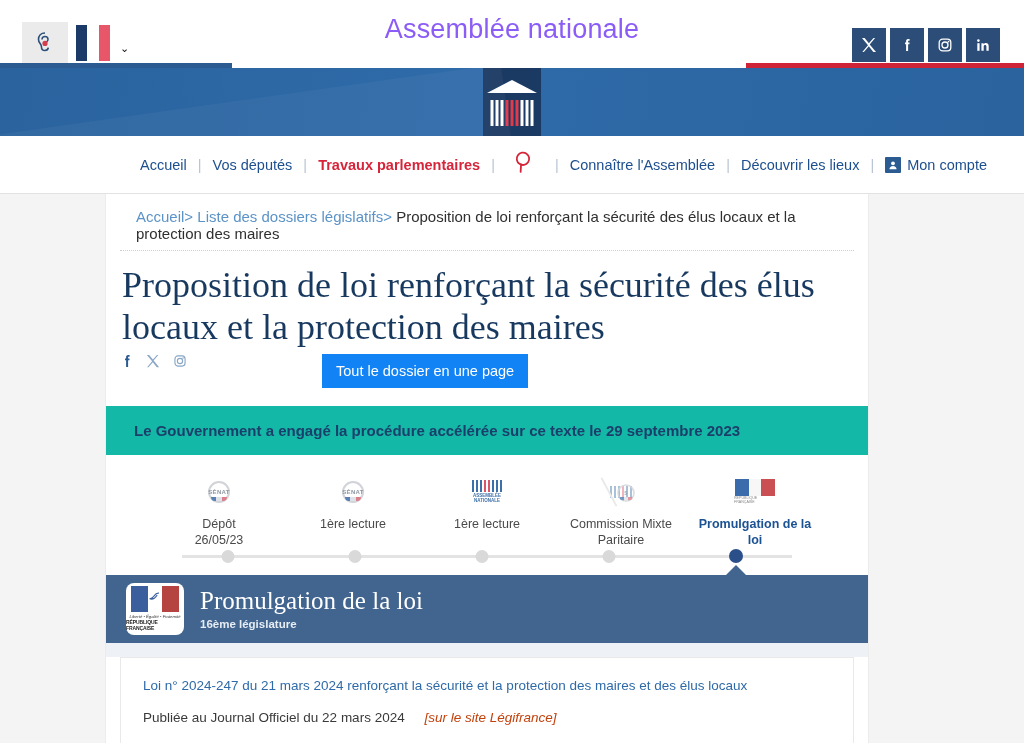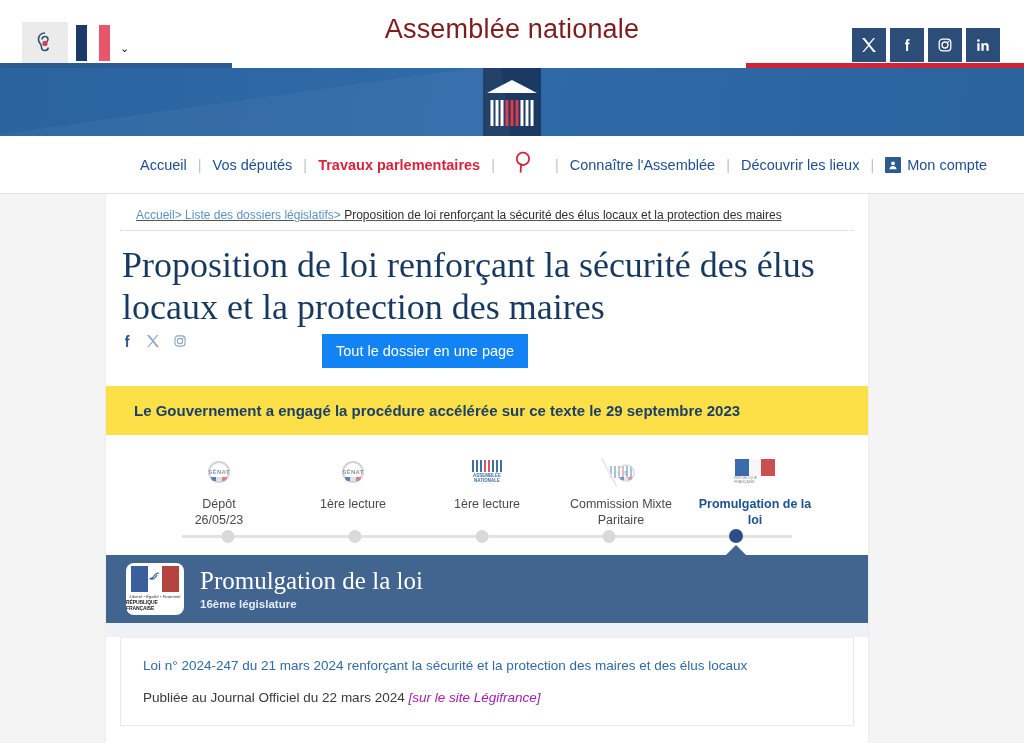--- a/index.html
+++ b/index.html
@@ -39,21 +39,21 @@
   .flag .w { background: #ffffff; }
   .flag .r { background: #e8566a; }
   .flag-caret {
     font-size: 11px; color: #111; margin-left: 2px; margin-top: 10px;
   }
   .topbar-title {
     position: absolute;
     left: 0; right: 0; top: 14px;
     text-align: center;
     font-size: 27px;
-    color: #7f1d1d;
+    color: #8b5cf6;
     font-weight: 400;
     letter-spacing: 0.2px;
   }
   .social-top {
     position: absolute;
     right: 24px; top: 28px;
     display: flex; gap: 4px;
   }
   .social-top .sq {
     width: 34px; height: 34px;
@@ -144,26 +144,25 @@
   .container {
     width: 762px;
     margin-left: 106px;
     background: #fff;
     min-height: 100%;
     box-shadow: 0 0 0 1px #ececec;
   }
 
   .breadcrumb {
     padding: 14px 16px 0 16px;
-    font-size: 12px;
+    font-size: 15px;
     color: #555;
     border-bottom: 1px dotted #cfcfcf;
     padding-bottom: 8px;
     margin: 0 14px;
-    text-decoration: underline;
   }
   .breadcrumb a { color: #5b93c7; text-decoration: none; }
   .breadcrumb .sepc { color: #5b93c7; }
   .breadcrumb .current { color: #2f2f2f; }
 
   .title {
     font-family: "Liberation Serif", serif;
     font-size: 36px;
     line-height: 1.16;
     color: #18395f;
@@ -192,21 +191,21 @@
     padding: 9px 14px;
     color: #fff; font-size: 14.5px;
     border: none; cursor: pointer;
     white-space: nowrap;
   }
   .btn.blue { background: #1283f5; }
   .btn.grey { background: #7e766c; }
   .btn .gico { display: inline-block; }
 
   .gov-banner {
-    background: #fde047;
+    background: #14b8a6;
     padding: 16px 0 16px 28px;
     font-size: 15px; font-weight: bold;
     color: #1b3f6b;
   }
 
   
   .timeline {
     position: relative;
     padding: 22px 0 0 0;
     background: #fff;
@@ -319,21 +318,21 @@
     background: #fff;
     border: 1px solid #e9e9e9;
     padding: 20px 22px;
   }
   .card .lawlink {
     color: #2f6aa8; font-size: 13.5px; text-decoration: none; display: block;
   }
   .card .jo {
     margin-top: 17px; font-size: 13.5px; color: #3a3a3a;
   }
-  .card .jo em { color: #a21caf; }
+  .card .jo em { color: #c2410c; margin-left: 16px; }
 </style>
 </head>
 <body>
 
 <div class="topbar">
   <div class="topbar-left">
     <div class="access-icon">
       <svg width="22" height="24" viewBox="0 0 22 24" aria-hidden="true">
         <path d="M11 2c-4 0-6.5 2.8-6.5 6.5 0 2 .8 3 1.6 4 .8 1 1.4 1.8 1.4 3.4 0 2.2 1.5 3.6 3.4 3.6 1.9 0 3.2-1.2 3.4-2.8" fill="none" stroke="#2b4f77" stroke-width="1.6"></path>
         <path d="M8 8.5c0-1.7 1.3-3 3-3s3 1.3 3 3c0 1.6-1.2 2.2-2 3" fill="none" stroke="#2b4f77" stroke-width="1.5"></path>

